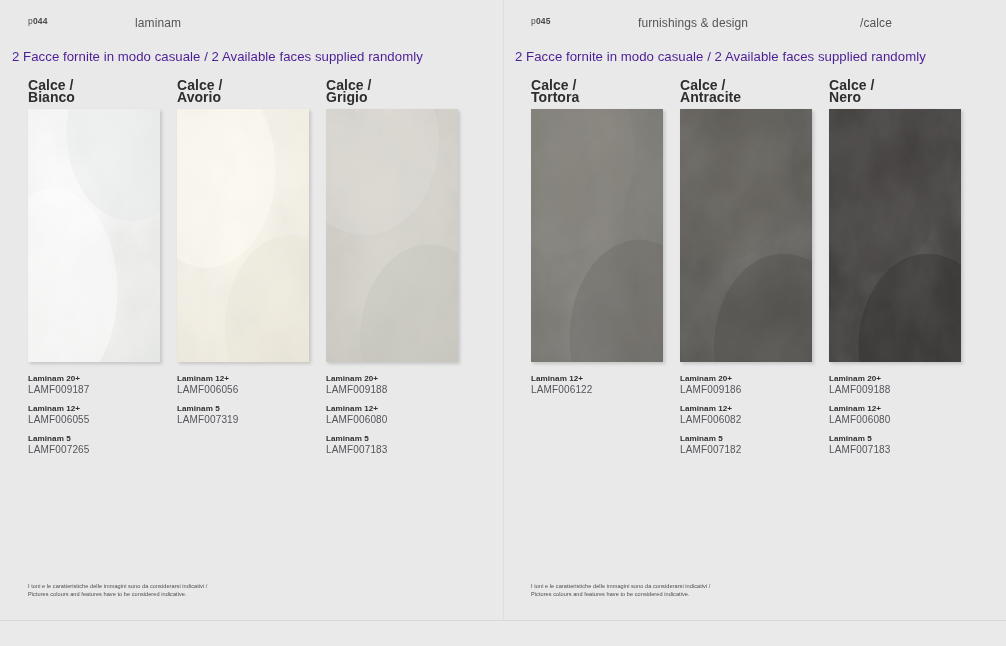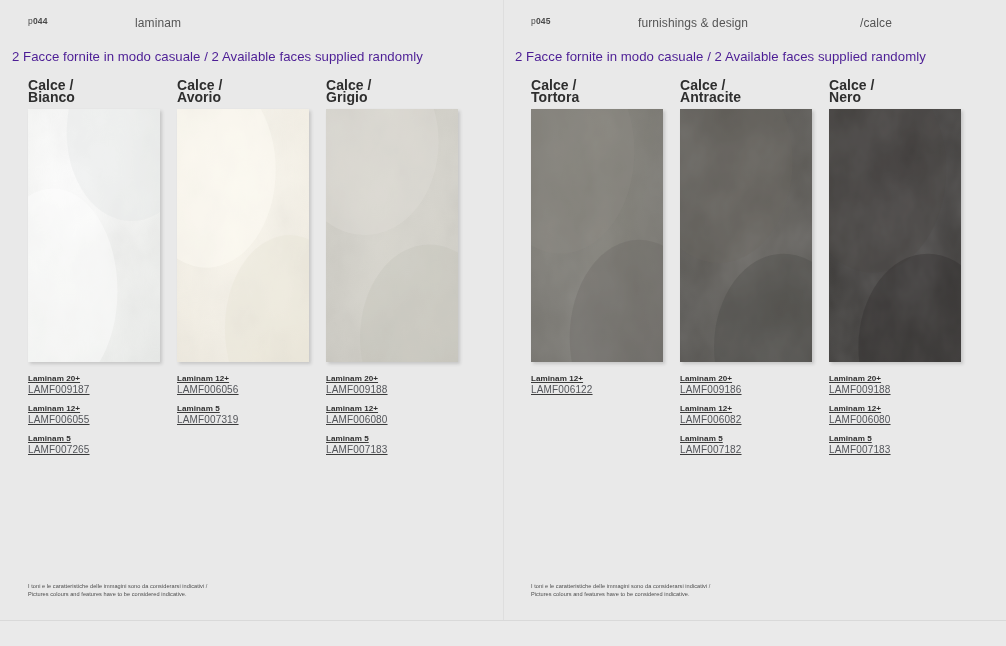--- a/index.html
+++ b/index.html
@@ -126,21 +126,21 @@
   .tile .grain {
     position: absolute;
     left: -20%; top: -20%;
     width: 140%; height: 140%;
   }
 
   
   .codes {
     margin-top: 9px;
   }
-  .code-item { margin-bottom: 9px; text-decoration: underline; }
+  .code-item { margin-bottom: 9px; }
   .code-item:last-child { margin-bottom: 0; }
   .code-fmt {
     font-size: 8.1px;
     font-weight: bold;
     color: #2e2e2e;
     line-height: 10.5px;
     letter-spacing: .05px;
   }
   .code-sku {
     font-size: 10px;

